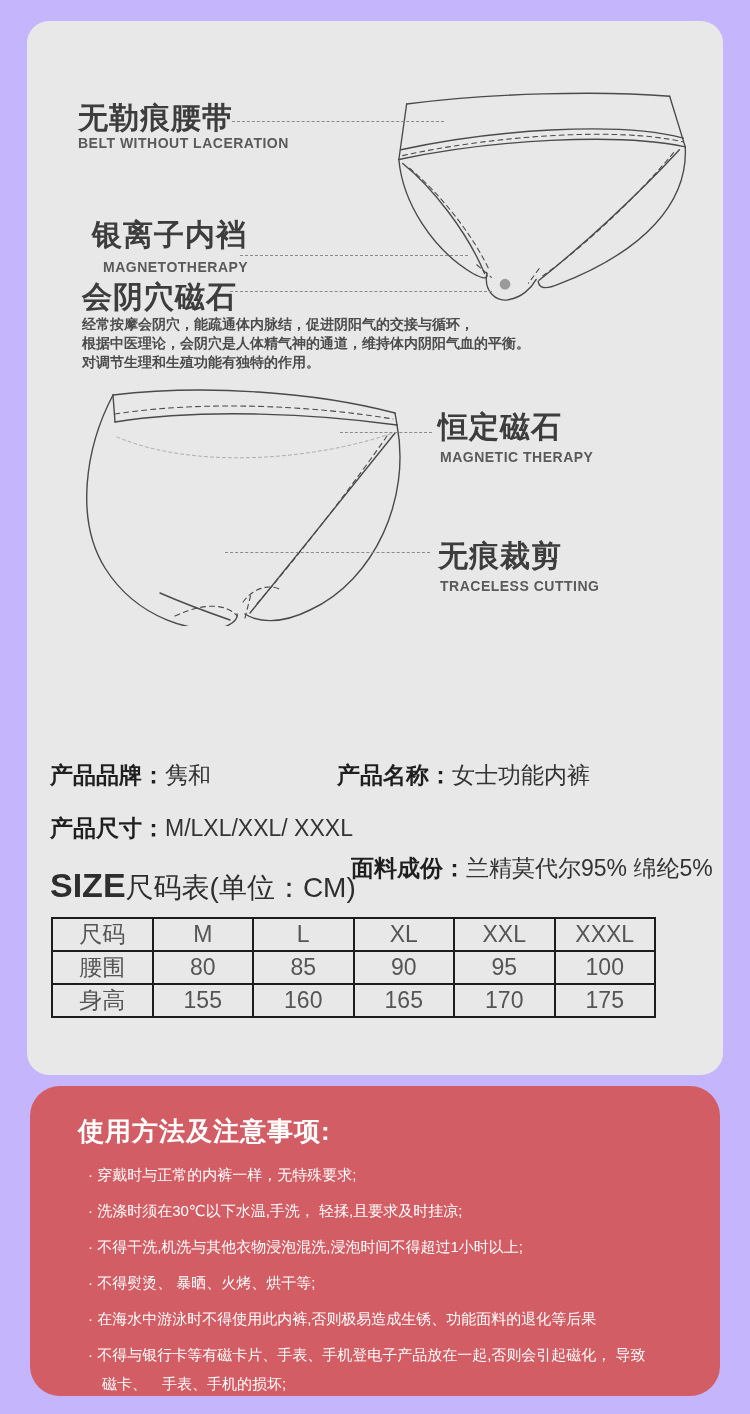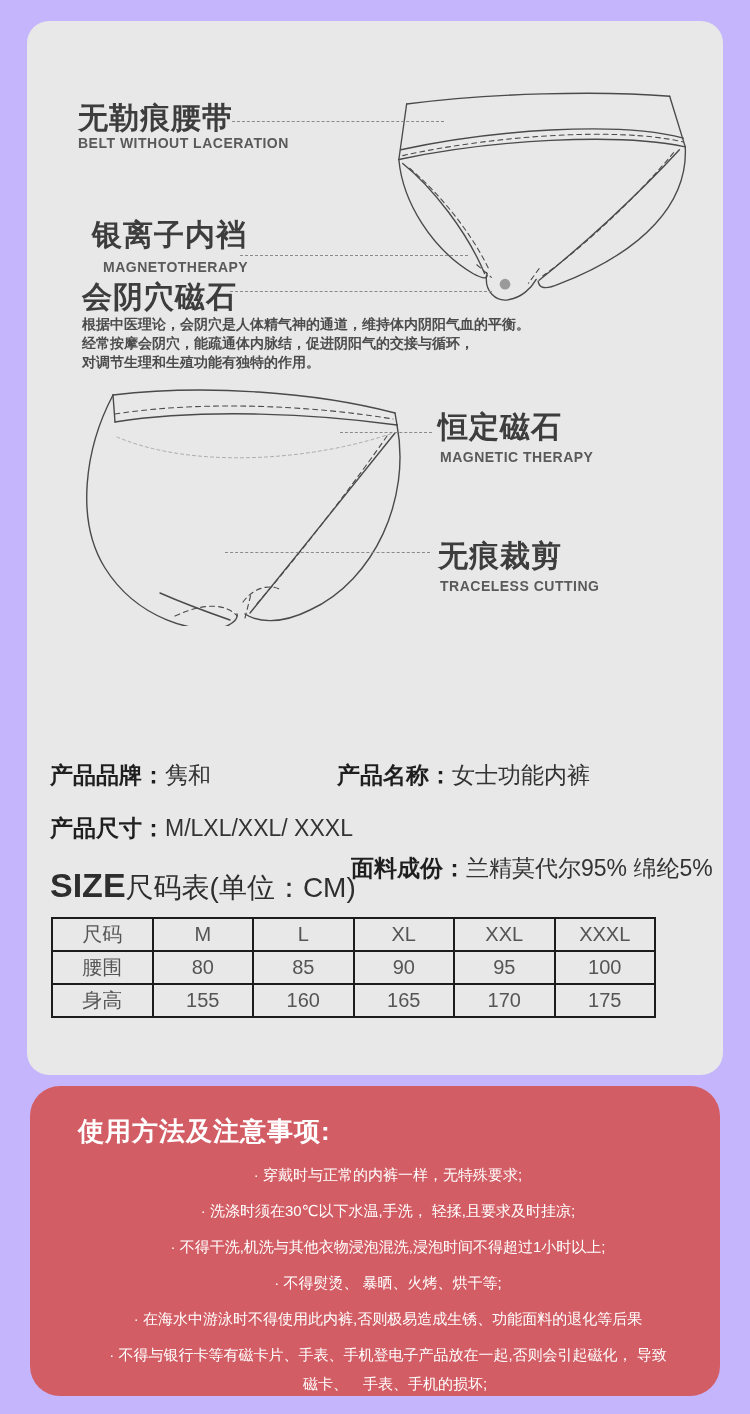--- a/index.html
+++ b/index.html
@@ -24,28 +24,28 @@
   .en-sub{font-size:14px;font-weight:700;color:#5a5a5a;letter-spacing:.5px;white-space:nowrap;}
   .leader{height:0;border-top:1px dashed #8a8a8a;}
   .desc{font-size:14px;line-height:19px;font-weight:600;color:#4c4c4c;white-space:nowrap;}
   .info-row{font-size:23px;color:#333;white-space:nowrap;}
   .info-row b{font-weight:700;color:#1f1f1f;}
   .size-title{white-space:nowrap;color:#2e2e2e;}
   .size-title .en{font-size:34px;font-weight:800;letter-spacing:0;}
   .size-title .zh{font-size:28px;font-weight:400;}
   table.size{
     border-collapse:collapse;table-layout:fixed;
-    width:605px;font-size:20px;color:#555;
+    width:605px;font-size:23px;color:#555;
   }
   table.size td{
     border:2px solid #1c1c1c;text-align:center;height:31px;padding:0;
     font-weight:400;background:transparent;
   }
   .usage-title{font-size:26px;font-weight:700;color:#ffffff;letter-spacing:1px;white-space:nowrap;}
-  .usage-line{font-size:15px;line-height:23px;color:#ffffff;font-weight:400;white-space:nowrap;text-align:center;}
+  .usage-line{font-size:15px;line-height:23px;color:#ffffff;font-weight:400;white-space:nowrap;}
   .usage-line.cont{padding-left:14px;}
   svg.lineart path, svg.lineart line{fill:none;stroke:#4a4a4a;stroke-width:1.4;stroke-linecap:round;}
   svg.lineart .dash{stroke-dasharray:5 4;stroke-width:1.1;}
   svg.lineart .faint{stroke:#ababab;stroke-dasharray:3 3;stroke-width:1;}
 </style>
 </head>
 <body>
 
 <div id="stage">
 
@@ -92,22 +92,22 @@
   <div class="abs leader" style="left:232px;top:121px;width:212px;"></div>
 
   <div class="abs zh-big" style="left:92px;top:215px;">银离子内裆</div>
   <div class="abs en-sub" style="left:103px;top:259px;">MAGNETOTHERAPY</div>
   <div class="abs leader" style="left:240px;top:255px;width:228px;"></div>
 
   <div class="abs zh-big" style="left:82px;top:277px;">会阴穴磁石</div>
   <div class="abs leader" style="left:230px;top:291px;width:262px;"></div>
 
   <div class="abs" style="left:82px;top:315px;">
+    <div class="desc">经常按摩会阴穴，能疏通体内脉结，促进阴阳气的交接与循环，</div>
     <div class="desc">根据中医理论，会阴穴是人体精气神的通道，维持体内阴阳气血的平衡。</div>
-    <div class="desc">经常按摩会阴穴，能疏通体内脉结，促进阴阳气的交接与循环，</div>
     <div class="desc">对调节生理和生殖功能有独特的作用。</div>
   </div>
 
   <div class="abs leader" style="left:340px;top:432px;width:92px;"></div>
   <div class="abs zh-big" style="left:438px;top:407px;">恒定磁石</div>
   <div class="abs en-sub" style="left:440px;top:449px;">MAGNETIC THERAPY</div>
 
   <div class="abs leader" style="left:225px;top:552px;width:205px;"></div>
   <div class="abs zh-big" style="left:438px;top:536px;font-family:Liberation Serif, serif;">无痕裁剪</div>
   <div class="abs en-sub" style="left:440px;top:578px;">TRACELESS CUTTING</div>

